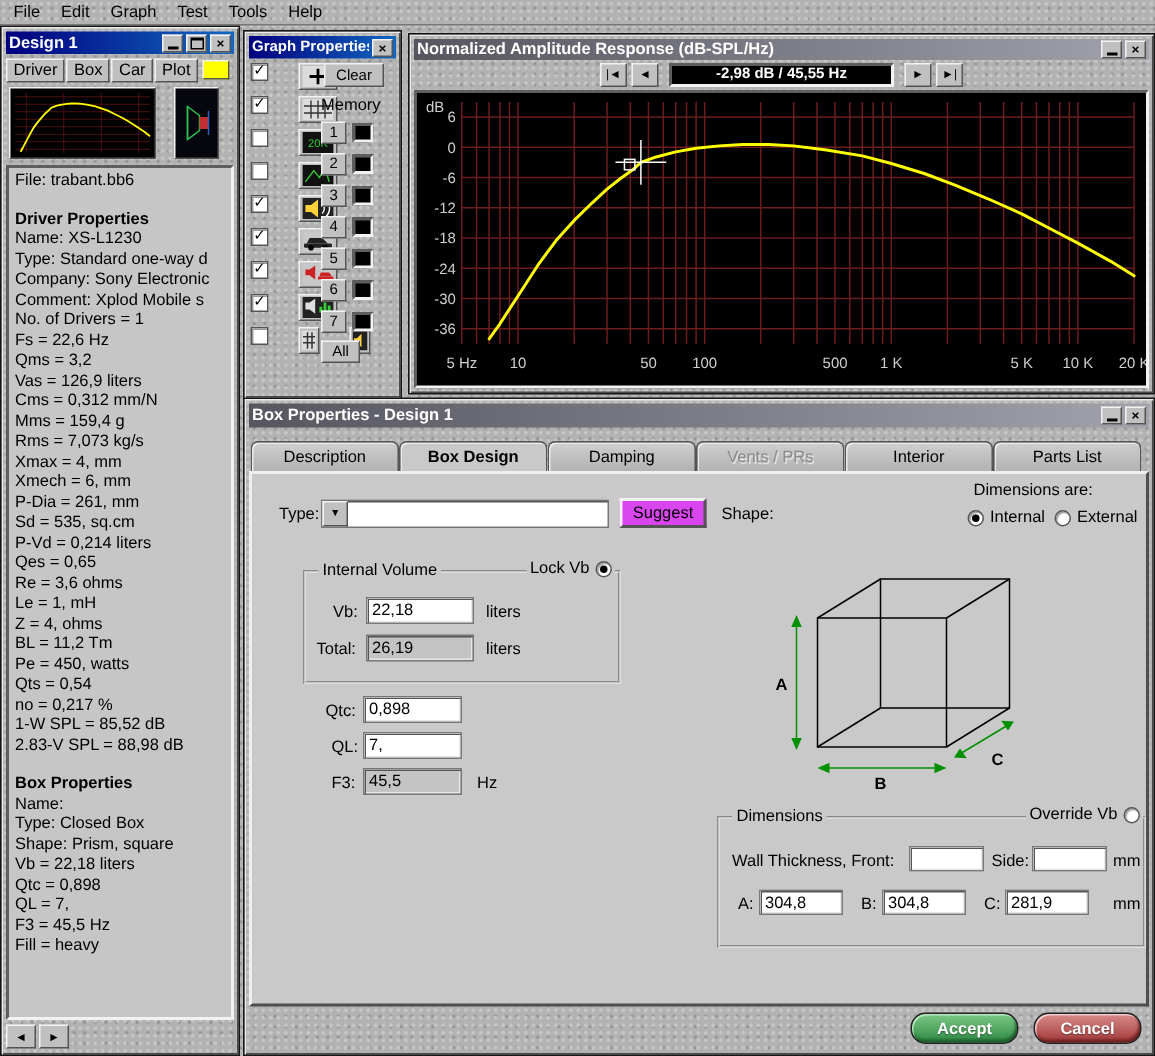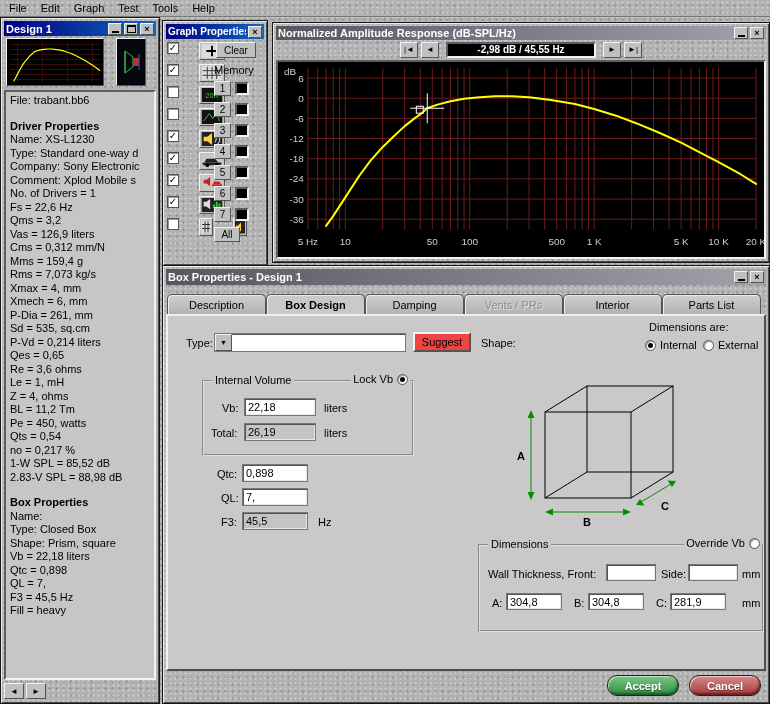--- a/index.html
+++ b/index.html
@@ -1,20 +1,20 @@
 <!DOCTYPE html>
 <html><head>
 <meta charset="utf-8">
 <style>
 *{margin:0;padding:0;box-sizing:border-box}
 html,body{width:770px;height:704px}
 body{position:relative;overflow:hidden;font-family:"Liberation Sans","DejaVu Sans",sans-serif;font-size:11px;color:#000;background:#9a9a9a}
 .win{position:absolute;background:#c0c0c0;border:1px solid #161616;box-shadow:inset 1px 1px 0 #ededed,inset -1px -1px 0 #4a4a4a;padding:3px}
 .texture{background-color:#b2b2b2;background-image:radial-gradient(circle,#c6c6c6 1px,transparent 1.4px),radial-gradient(circle,#969696 1px,transparent 1.4px);background-size:5px 5px,7px 7px;background-position:0 0,3px 2px}
-.raised{border:2px solid;border-color:#f2f2f2 #545454 #545454 #f2f2f2;background:#ef4444}
+.raised{border:2px solid;border-color:#f2f2f2 #545454 #545454 #f2f2f2;background:#d946ef}
 .raised-thin{border:1px solid;border-color:#f2f2f2 #545454 #545454 #f2f2f2;background:#c0c0c0}
 .sunken{border:2px solid;border-color:#5e5e5e #f2f2f2 #f2f2f2 #5e5e5e}
 .titlebar{height:16px;display:flex;align-items:center;padding:0 2px;color:#fff;font-weight:bold;white-space:nowrap;overflow:hidden}
 .tb-active{background:linear-gradient(90deg,#00007e,#1168c0)}
 .tb-inactive{background:linear-gradient(90deg,#565660,#a2a2ac)}
 .tb-text{flex:1;overflow:hidden}
 .tbb{width:14px;height:12px;margin-left:2px;display:flex;align-items:center;justify-content:center;font-size:9px;font-weight:bold;color:#000;flex:0 0 auto;line-height:10px}
 .g-min{width:7px;height:2px;background:#000;margin-top:6px}
 .g-max{width:9px;height:8px;border:1px solid #000;border-top-width:2px}
 #menubar{position:absolute;left:0;top:0;width:770px;height:17px;display:flex;align-items:center;padding-left:2px;border-bottom:1px solid #787878;z-index:2}
@@ -100,20 +100,27 @@
   <div class="titlebar tb-active">
     <span class="tb-text">Design 1</span>
     <span class="tbb raised-thin">
         <span class="g-min"></span>
       </span>
     <span class="tbb raised-thin">
         <span class="g-max"></span>
       </span>
     <span class="tbb raised-thin">×</span>
   </div>
+  <div class="dw-toolbar" id="dw-toolbar">
+      <span class="dwbtn raised-thin">Driver</span>
+      <span class="dwbtn raised-thin">Box</span>
+      <span class="dwbtn raised-thin">Car</span>
+      <span class="dwbtn raised-thin">Plot</span>
+      <span class="plot-swatch raised-thin" style="background: rgb(255, 255, 0);"></span>
+    </div>
   <div class="dw-thumbs">
     <div class="thumb-graph raised-thin">
       <svg id="thumb-svg" viewBox="0 0 94 44" width="94" height="44">
           <line x1="9.521445971189976" x2="9.521445971189976" y1="2" y2="42" stroke="#551414" stroke-width="0.6"></line>
           <line x1="34.507148657063325" x2="34.507148657063325" y1="2" y2="42" stroke="#551414" stroke-width="0.6"></line>
           <line x1="59.49285134293667" x2="59.49285134293667" y1="2" y2="42" stroke="#551414" stroke-width="0.6"></line>
           <line x1="84.47855402881002" x2="84.47855402881002" y1="2" y2="42" stroke="#551414" stroke-width="0.6"></line>
           <line x1="2" x2="92" y1="4.5" y2="4.5" stroke="#551414" stroke-width="0.6"></line>
           <line x1="2" x2="92" y1="9.5" y2="9.5" stroke="#551414" stroke-width="0.6"></line>
           <line x1="2" x2="92" y1="14.5" y2="14.5" stroke="#551414" stroke-width="0.6"></line>

